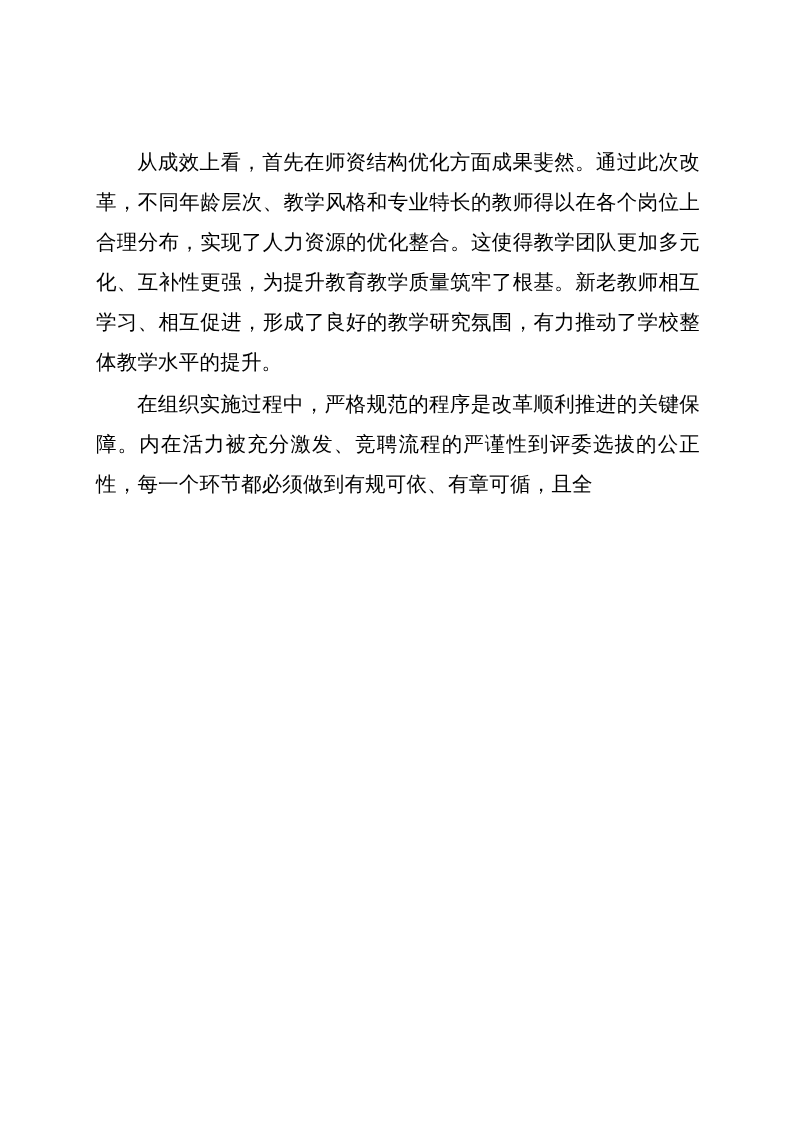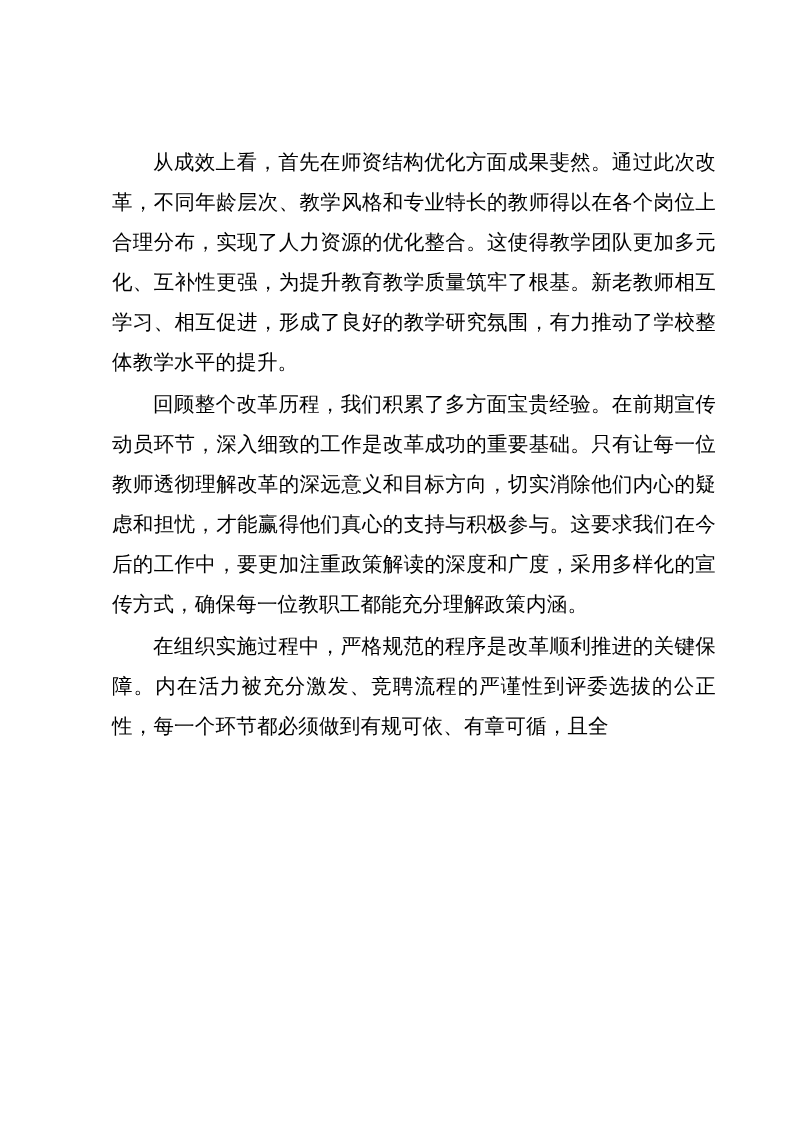--- a/index.html
+++ b/index.html
@@ -13,21 +13,21 @@
   .page {
     position: relative;
     width: 793px;
     height: 1122px;
     background: #ffffff;
     overflow: hidden;
     box-sizing: border-box;
   }
   .doc-body {
     position: absolute;
-    left: 112px;
+    left: 96px;
     top: 142px;
     width: 604px;
   }
   .para {
     margin: 0 0 2px 0;
     font-size: 20.5px;
     line-height: 40px;
     color: #000000;
     text-align: justify;
     text-justify: inter-ideograph;
@@ -35,16 +35,15 @@
     letter-spacing: 0.2px;
     font-family: "Liberation Serif", "DejaVu Serif", serif;
   }
 </style>
 </head>
 <body>
 
 <div class="page">
   <div class="doc-body">
     <p class="para">从成效上看，首先在师资结构优化方面成果斐然。通过此次改革，不同年龄层次、教学风格和专业特长的教师得以在各个岗位上合理分布，实现了人力资源的优化整合。这使得教学团队更加多元化、互补性更强，为提升教育教学质量筑牢了根基。新老教师相互学习、相互促进，形成了良好的教学研究氛围，有力推动了学校整体教学水平的提升。</p>
-    <p class="para">回顾整个改革历程，我们积累了多方面宝贵经验。在前期宣传动员环节，深入细致的工作是改革成功的重要基础。只有让每一位教师透彻理解改革的深远意义和目标方向，切实消除他们内心的疑虑和担忧，才能赢得他们真心的支持与积极参与。这要求我们在今后的工作中，要更加注重政策解读的深度和广度，采用多样化的宣传方式，确保每一位教职工都能充分理解政策内涵。</p>
     <p class="para">在组织实施过程中，严格规范的程序是改革顺利推进的关键保障。内在活力被充分激发、竞聘流程的严谨性到评委选拔的公正性，每一个环节都必须做到有规可依、有章可循，且全</p>
   </div>
 </div>
 
 </body></html>

